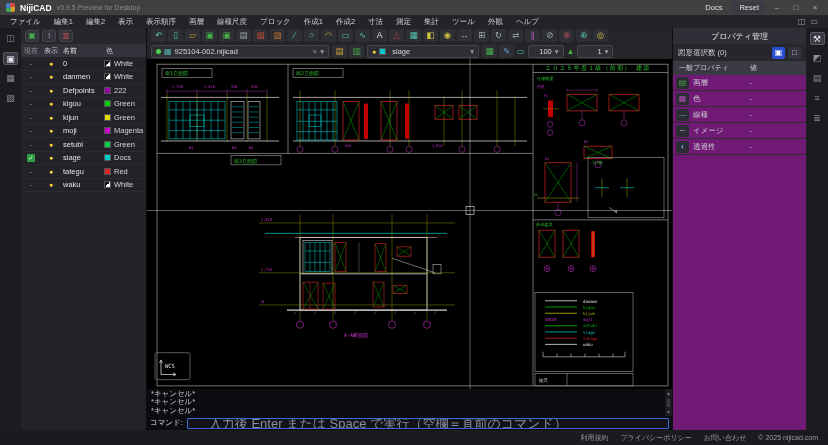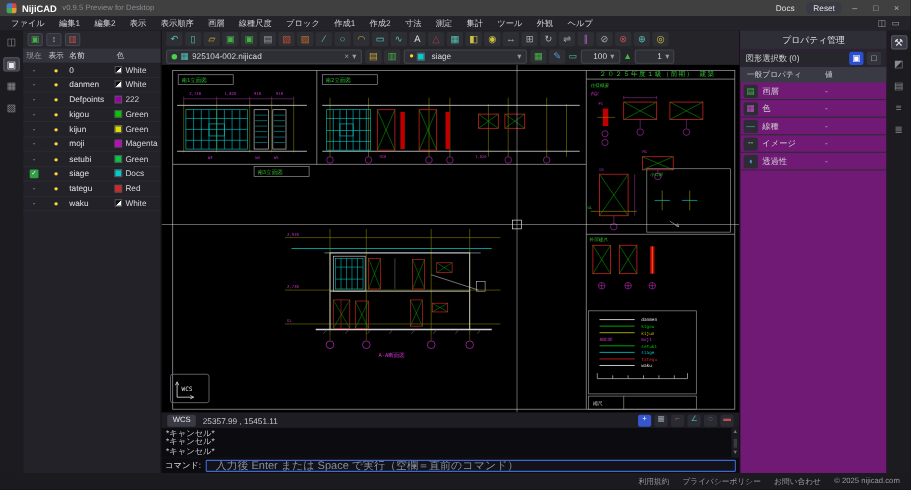--- a/index.html
+++ b/index.html
@@ -64,21 +64,21 @@
 .wcs-chip{background:#3a3a44;border-radius:2px;padding:0 5px;font-size:7px;color:#e8e8ee;height:11px;line-height:11px;}
 .coords{color:#c8c8d0;}
 .toggles{margin-left:auto;display:flex;gap:3px;}
 .toggle{width:12px;height:11px;background:#2a2a32;border-radius:2px;text-align:center;line-height:10px;font-size:7px;color:#99a2aa;}
 .toggle.active{background:#3556cc;color:#fff;}
 .history{height:27px;background:#0c0c10;padding:1px 10px 1px 4px;font-size:7.5px;line-height:8.4px;color:#c8c8d0;position:relative;flex:0 0 auto;}
 .hist-scroll{position:absolute;right:0;top:0;bottom:0;width:7px;background:#1a1a20;display:flex;flex-direction:column;justify-content:space-between;align-items:center;font-size:5px;color:#777;}
 .hist-thumb{width:3px;height:8px;background:#3a3a44;}
 .cmd-row{height:14px;display:flex;align-items:center;background:#0c0c10;padding:0 3px;gap:4px;font-size:7.5px;flex:0 0 auto;}
 .cmd-label{color:#e0e0e6;white-space:nowrap;}
-.cmd-input{flex:1;height:11px;background:#121218;border:1px solid #3e68d8;border-radius:1px;color:#c8c8d0;font-size:10px;padding:0 8px;font-family:inherit;outline:none;}
+.cmd-input{flex:1;height:11px;background:#121218;border:1px solid #3e68d8;border-radius:1px;color:#c8c8d0;font-size:13px;padding:0 21px;font-family:inherit;outline:none;}
 .cmd-input::placeholder{color:#8890a0;}
 
 .props-panel{width:134px;background:#701a75;display:flex;flex-direction:column;font-size:7.5px;flex:0 0 auto;border-left:1px solid #0d0d10;}
 .sel-row{height:17px;display:flex;align-items:center;padding:0 5px;gap:3px;background:#26262c;color:#d4d4da;flex:0 0 auto;}
 .sel-icons{margin-left:auto;display:flex;gap:3px;}
 .sel-btn{width:13px;height:12px;background:#33333b;border-radius:2px;text-align:center;line-height:11px;font-size:8px;color:#cfcfd4;}
 .sel-btn.active{background:#2a4fd0;color:#fff;}
 .props-thead{height:14px;display:flex;align-items:center;background:#3a3a44;color:#d0d0d6;font-size:7px;flex:0 0 auto;}
 .props-thead .pname{flex:1;padding-left:6px;}
 .props-thead .pval{width:56px;}
@@ -519,32 +519,20 @@
             <text x="18" y="298" font-size="5.5" fill="#e0e0e0">WCS</text>
           </g>
 
           <g>
             <path d="M323 0 V318 M0 146 H525" stroke="#e8e8e8" stroke-width="0.4" fill="none"></path>
             <rect x="319" y="142" width="8" height="8" stroke="#e8e8e8" stroke-width="0.6" fill="none"></rect>
           </g>
         </svg>
       </div>
 
-      <div class="wcs-row">
-        <span class="wcs-chip">WCS</span>
-        <span class="coords">25357.99 , 15451.11</span>
-        <span class="toggles">
-            <div class="toggle active">+</div>
-            <div class="toggle" style="color: rgb(153, 162, 170);">▦</div>
-            <div class="toggle" style="color: rgb(192, 80, 80);">⌐</div>
-            <div class="toggle" style="color: rgb(69, 176, 160);">∠</div>
-            <div class="toggle" style="color: rgb(153, 162, 170);">◌</div>
-            <div class="toggle" style="color: rgb(192, 80, 80);">▬</div>
-          </span>
-      </div>
 
       <div class="history">
         <div>
             <div class="hist-line">*キャンセル*</div>
             <div class="hist-line">*キャンセル*</div>
             <div class="hist-line">*キャンセル*</div>
           </div>
         <div class="hist-scroll">
           <span>▲</span>
           <span class="hist-thumb"></span>

